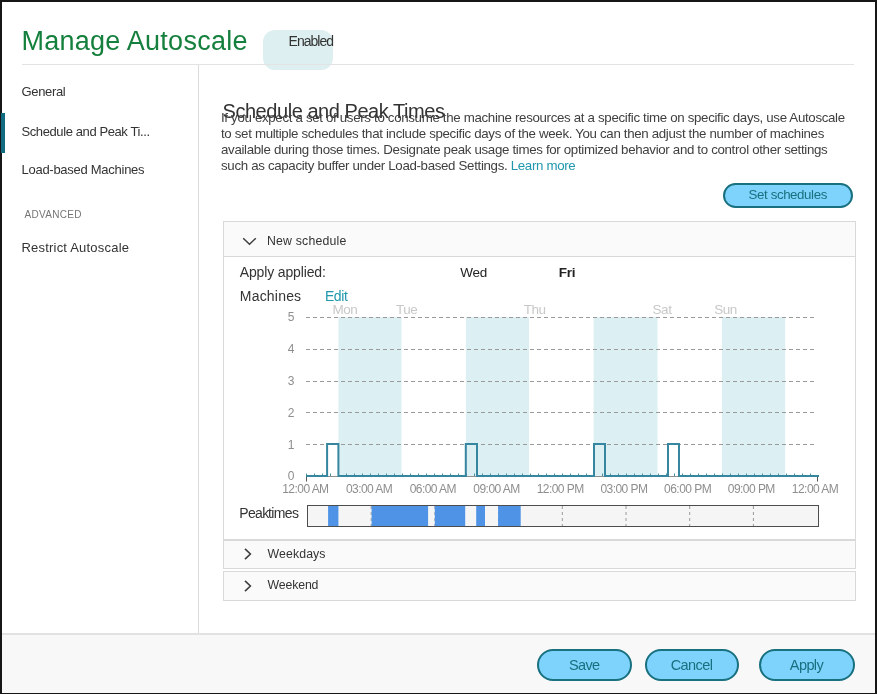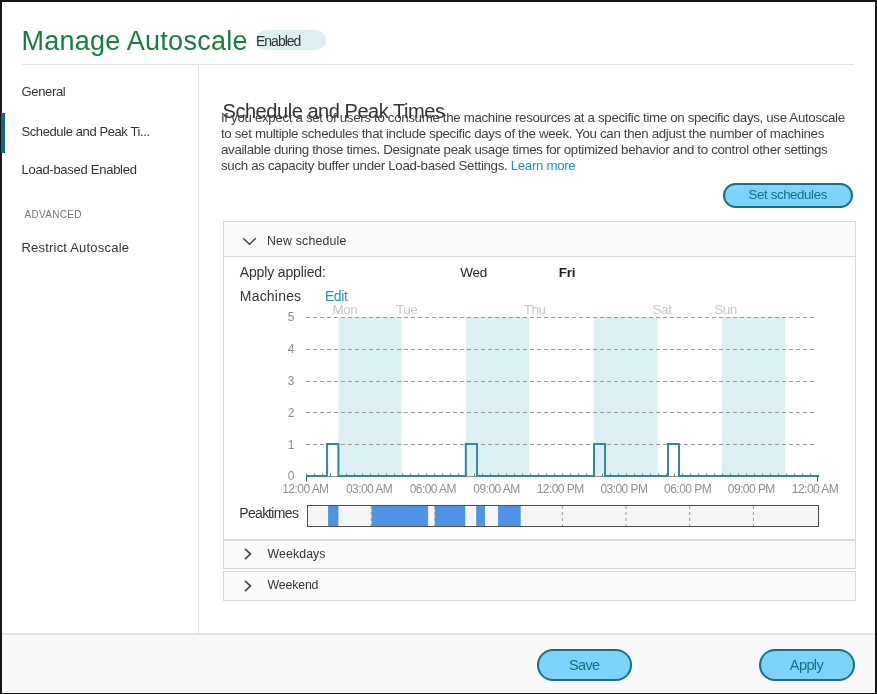--- a/index.html
+++ b/index.html
@@ -16,27 +16,27 @@
 .link { color:#2097ad; text-decoration:none; }
 .daygray { top:263.5px; font-size:13.5px; letter-spacing:-0.5px; color:#c8c8c8; transform:translateX(-50%);margin-top:36px; }
 .daydark { top:263.4px; font-size:13.5px; letter-spacing:-0.2px; color:#222; transform:translateX(-50%); }
 .btn { position:absolute; border:2px solid #19707f; border-radius:16.5px; background:#7dd3fc; color:#17707f;
   text-align:center; }
 </style>
 </head>
 <body>
 <div class="page">
   <div class="abs" style="left:19.5px; top:24px; font-size:27px; letter-spacing:0.25px; color:#15803d;">Manage Autoscale</div>
-  <div class="abs" style="left:254px; top:27.5px; width:70px; height:20px; background:#ddeff0; border-radius:12px; font-size:14px; letter-spacing:-1px; color:#333; text-align:left; line-height:22px;">Enabled</div>
+  <div class="abs" style="left:261px; top:27.5px; width:70px; height:40px; background:#ddeff0; border-radius:12px; font-size:14px; letter-spacing:-1px; color:#333; text-align:right; line-height:22px;">Enabled</div>
   <div class="abs hline"></div>
   <div class="abs vline"></div>
 
   <div class="abs" style="left:19.5px; top:81.7px;   font-size:13px; letter-spacing:-0.34px;">General</div>
   <div class="abs" style="left:19.5px; top:122.1px; font-size:13px; letter-spacing:-0.4px;">Schedule and Peak Ti...</div>
-  <div class="abs" style="left:19.5px; top:159.9px; font-size:13px; letter-spacing:-0.27px;">Load-based Enabled</div>
+  <div class="abs" style="left:19.5px; top:159.9px; font-size:13px; letter-spacing:-0.27px;">Load-based Machines</div>
   <div class="abs" style="left:22.5px; top:207.3px; font-size:10px; letter-spacing:0.3px; color:#757575;">ADVANCED</div>
   <div class="abs" style="left:19.5px; top:238px;  font-size:13px; letter-spacing:0.2px;">Restrict Autoscale</div>
   <div class="abs sel-bar"></div>
 
   <div class="abs" style="left:220.5px; top:98px; font-size:20px; letter-spacing:-0.45px;">Schedule and Peak Times</div>
   <div class="abs" style="left:219px; top:107.5px; font-size:13.3px; letter-spacing:-0.33px; line-height:16.1px; color:#404040;">If you expect a set of users to consume the machine resources at a specific time on specific days, use Autoscale<br>to set multiple schedules that include specific days of the week. You can then adjust the number of machines<br>available during those times. Designate peak usage times for optimized behavior and to control other settings<br>such as capacity buffer under Load-based Settings. <span class="link">Learn more</span></div>
   <div class="btn" style="left:721px; top:181px; width:129.5px; height:25px; border-radius:12.5px; font-size:13.3px; letter-spacing:-0.4px; line-height:20.5px;">Set schedules</div>
 
   <div class="abs" style="left:220.5px; top:219px; width:633px; height:318.8px; border:1px solid #d9d9d9; background:#fff;"></div>
   <div class="abs" style="left:220.5px; top:219px; width:633px; height:36px; border:1px solid #d9d9d9; background:#fafafa;"></div>
@@ -124,14 +124,15 @@
       <rect x="21.1" y="1" width="10.3" height="20"></rect>
       <rect x="64.6" y="1" width="56.5" height="20"></rect>
       <rect x="127.8" y="1" width="30.4" height="20"></rect>
       <rect x="169.2" y="1" width="8.8" height="20"></rect>
       <rect x="191.1" y="1" width="22.6" height="20"></rect>
     </g>
   </svg>
 
   <div class="abs" style="left:0px; top:630.5px; width:873px; height:60px; background:#f8f8f8; border-top:2px solid #e2e2e2;"></div>
   <div class="btn" style="left:535px; top:646.5px; width:94.5px; height:32px; font-size:14.5px; letter-spacing:-0.6px; line-height:28px;">Save</div>
+  <div class="btn" style="left:642.5px; top:646.5px; width:94px; height:32px; font-size:14.5px; letter-spacing:-0.6px; line-height:28px;">Cancel</div>
   <div class="btn" style="left:756.5px; top:646.5px; width:96px; height:32px; font-size:14.5px; letter-spacing:-0.6px; line-height:28px;">Apply</div>
 </div>
 
 </body></html>

